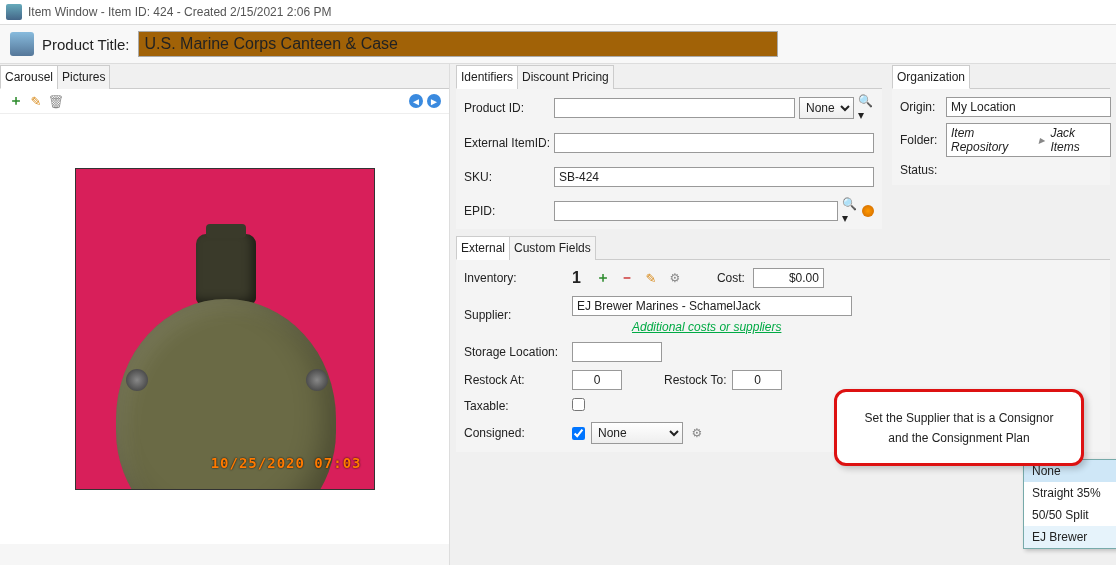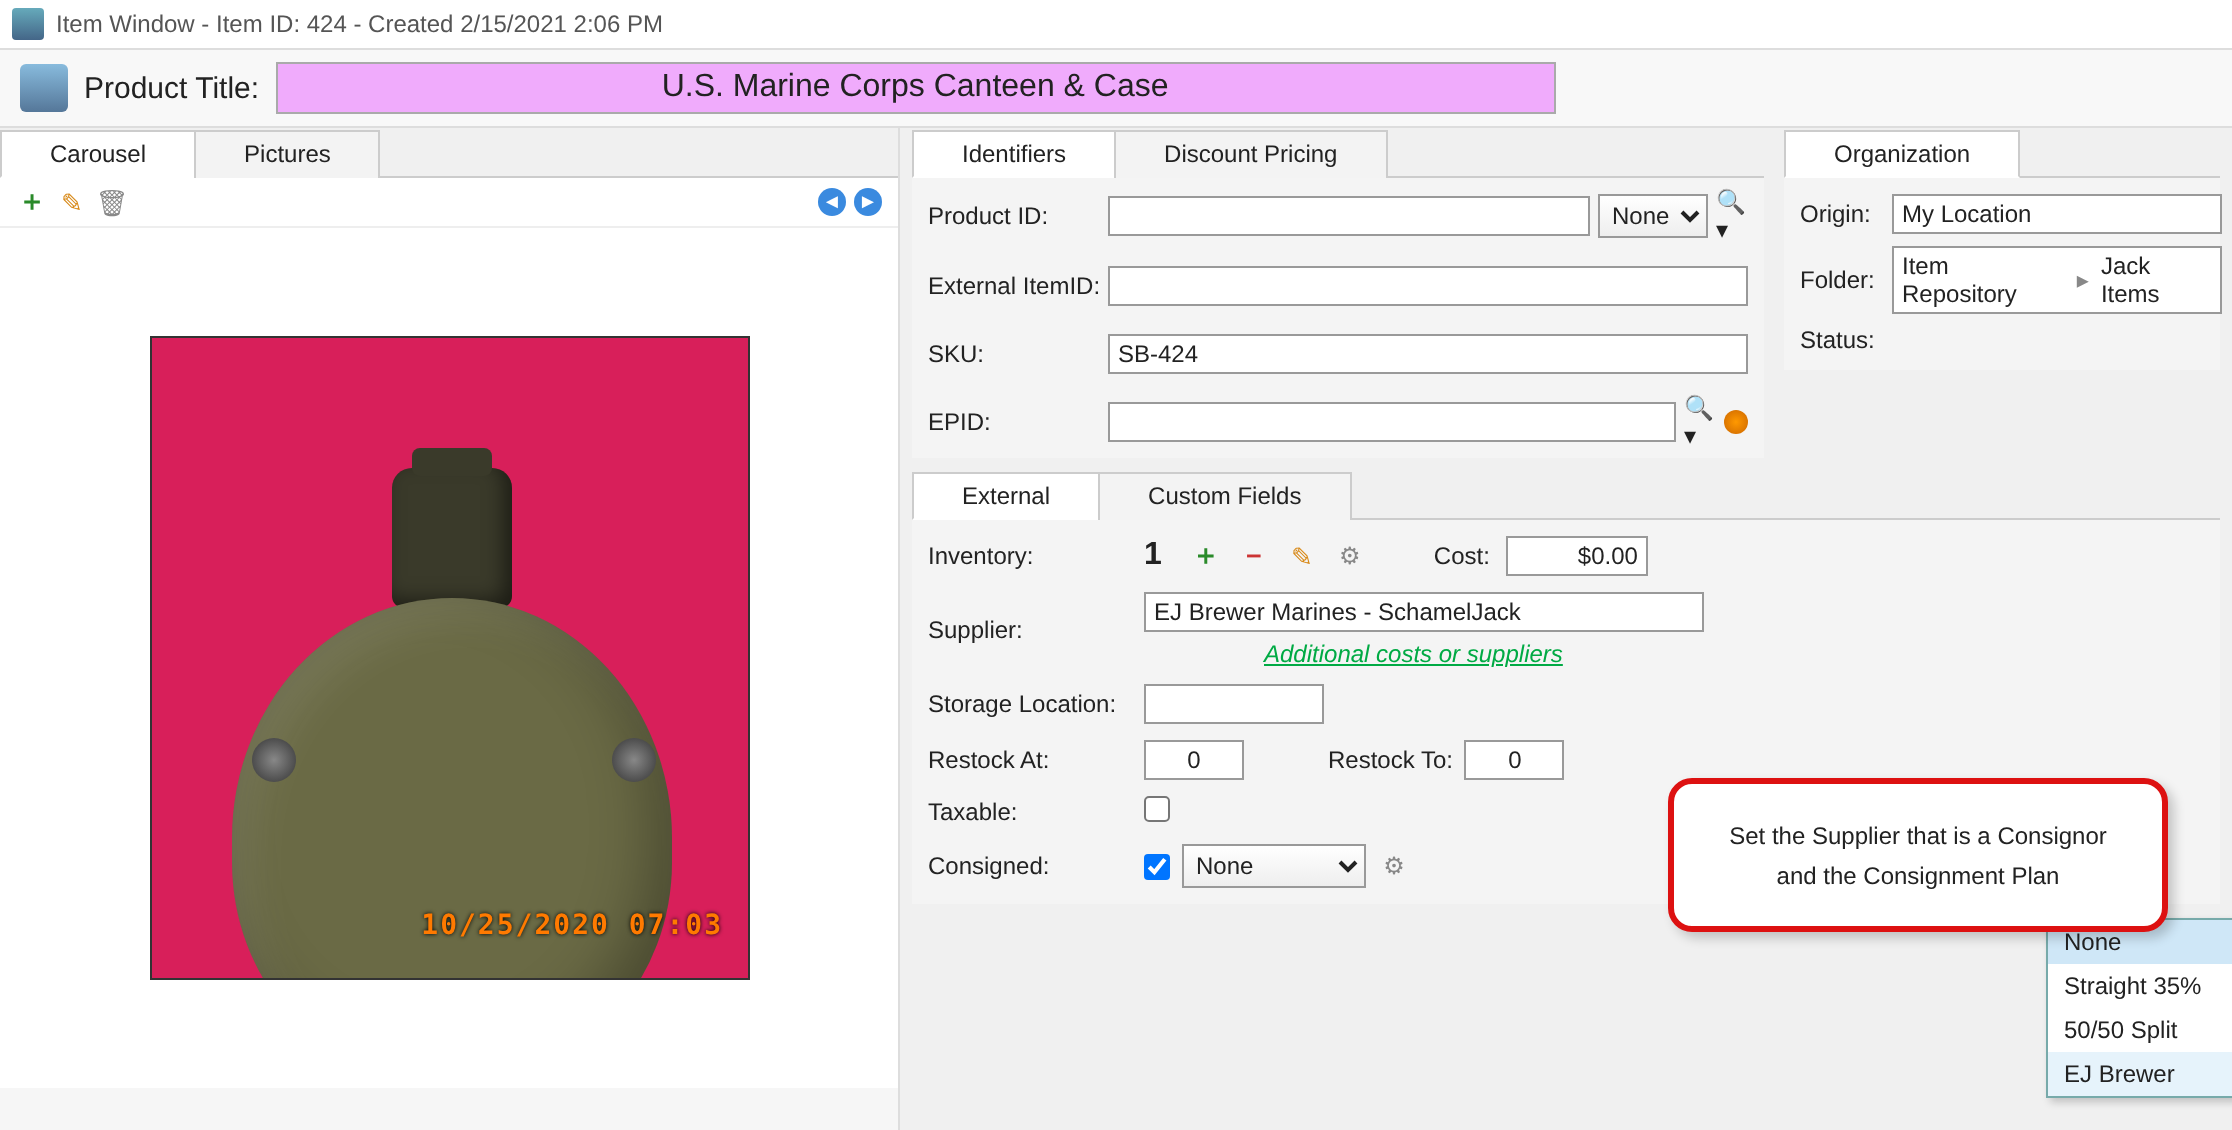--- a/index.html
+++ b/index.html
@@ -5,29 +5,29 @@
 * { box-sizing: border-box; margin: 0; padding: 0; font-family: "Segoe UI", Tahoma, sans-serif; font-size: 12px; color: #222; }
 body { background: #f0f0f0; width: 1116px; height: 565px; overflow: hidden; position: relative; }
 
 .title-bar { display: flex; align-items: center; gap: 6px; padding: 4px 6px; background: #fff; border-bottom: 1px solid #ddd; }
 .title-bar .app-icon { width: 16px; height: 16px; background: linear-gradient(#6ab, #468); border-radius: 2px; }
 .title-bar .title { color: #555; }
 
 .header-row { display: flex; align-items: center; gap: 8px; padding: 6px 10px; background: #f8f8f8; border-bottom: 1px solid #ddd; }
 .header-row .prod-icon { width: 24px; height: 24px; background: linear-gradient(#8bd, #579); border-radius: 3px; }
 .header-row label { font-size: 15px; }
-.header-row .title-input { flex: 0 0 640px; font-size: 16px; padding: 3px 6px; border: 1px solid #aaa; background: #f0abfc; text-align: center; }
+.header-row .title-input { flex: 0 0 640px; font-size: 16px; padding: 3px 6px; border: 1px solid #aaa; background: #a16207; }
 
 .main { display: flex; gap: 0; height: calc(565px - 60px); }
 .left-pane { width: 450px; border-right: 1px solid #ddd; background: #f6f6f6; position: relative; }
 .right-pane { flex: 1; position: relative; background: #f0f0f0; }
 
 
 .tabset { display: flex; border-bottom: 1px solid #ccc; background: #f0f0f0; }
-.tab { padding: 4px 24px; border: 1px solid #ccc; border-bottom: none; background: #f3f3f3; margin-right: -1px; cursor: pointer; position: relative; top: 1px; }
+.tab { padding: 4px 4px; border: 1px solid #ccc; border-bottom: none; background: #f3f3f3; margin-right: -1px; cursor: pointer; position: relative; top: 1px; }
 .tab.active { background: #fff; border-bottom: 1px solid #fff; }
 
 
 .carousel-tools { display: flex; align-items: center; justify-content: space-between; padding: 4px 8px; background: #fff; border-bottom: 1px solid #eee; }
 .tool-left, .tool-right { display: flex; gap: 4px; align-items: center; }
 .icon-btn { width: 16px; height: 16px; display: inline-flex; align-items: center; justify-content: center; cursor: pointer; }
 .plus { color: #2a8a2a; font-weight: bold; font-size: 14px; }
 .minus { color: #c33; font-weight: bold; font-size: 14px; }
 .pencil { color: #d88a1a; font-size: 13px; }
 .trash { color: #888; font-size: 13px; }
@@ -52,21 +52,21 @@
 .rp-right-col { width: 218px; }
 
 .panel { background: #f4f4f4; }
 .id-grid { padding: 8px; display: grid; grid-template-columns: 90px 1fr; row-gap: 14px; align-items: center; }
 .id-grid .row-controls { display: flex; gap: 4px; align-items: center; }
 .id-grid input[type=text], .org-grid input[type=text], .inv-grid input[type=text] { border: 1px solid #999; padding: 2px 4px; background: #fff; }
 .id-grid .wide { width: 100%; }
 select { border: 1px solid #999; padding: 2px 2px; background: linear-gradient(#fff,#eee); }
 
 .org-grid { padding: 8px; display: grid; grid-template-columns: 46px 1fr; row-gap: 6px; align-items: center; }
-.org-grid .breadcrumb { display: flex; align-items: center; gap: 6px; padding: 2px 4px; border: 1px solid #999; background: #fff; }
+.org-grid .breadcrumb { display: flex; align-items: center; gap: 6px; padding: 2px 4px; border: 1px solid #999; background: #fff; font-style: italic; }
 .org-grid .breadcrumb .sep { color: #888; }
 
 .inv-section { margin-top: 6px; padding: 0 6px; }
 .inv-grid { padding: 8px; display: grid; grid-template-columns: 108px 1fr; row-gap: 8px; align-items: center; }
 .inv-qty { font-size: 16px; font-weight: bold; margin-right: 6px; }
 .cost-row { display: flex; align-items: center; gap: 8px; }
 .cost-row .cost-input { width: 71px; text-align: right; }
 .inline { display: flex; align-items: center; gap: 6px; }
 .num-small { width: 50px; text-align: center; }
 .link-like { color: #0a4; text-decoration: underline; font-style: italic; cursor: pointer; }

